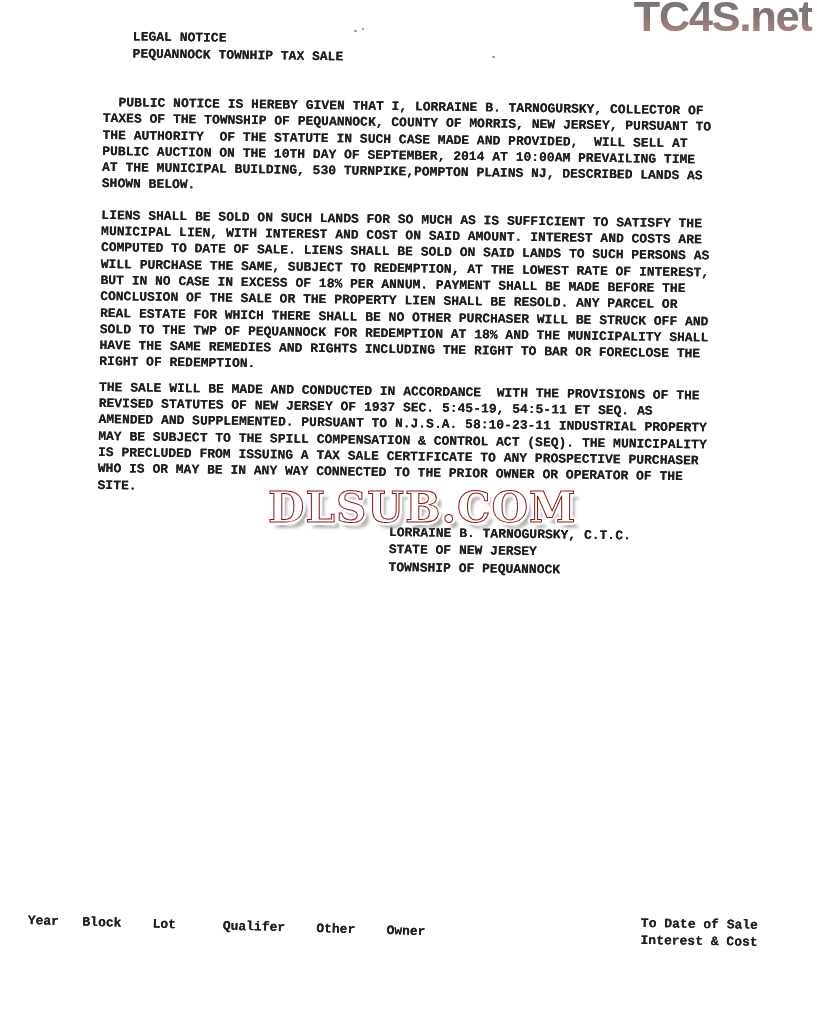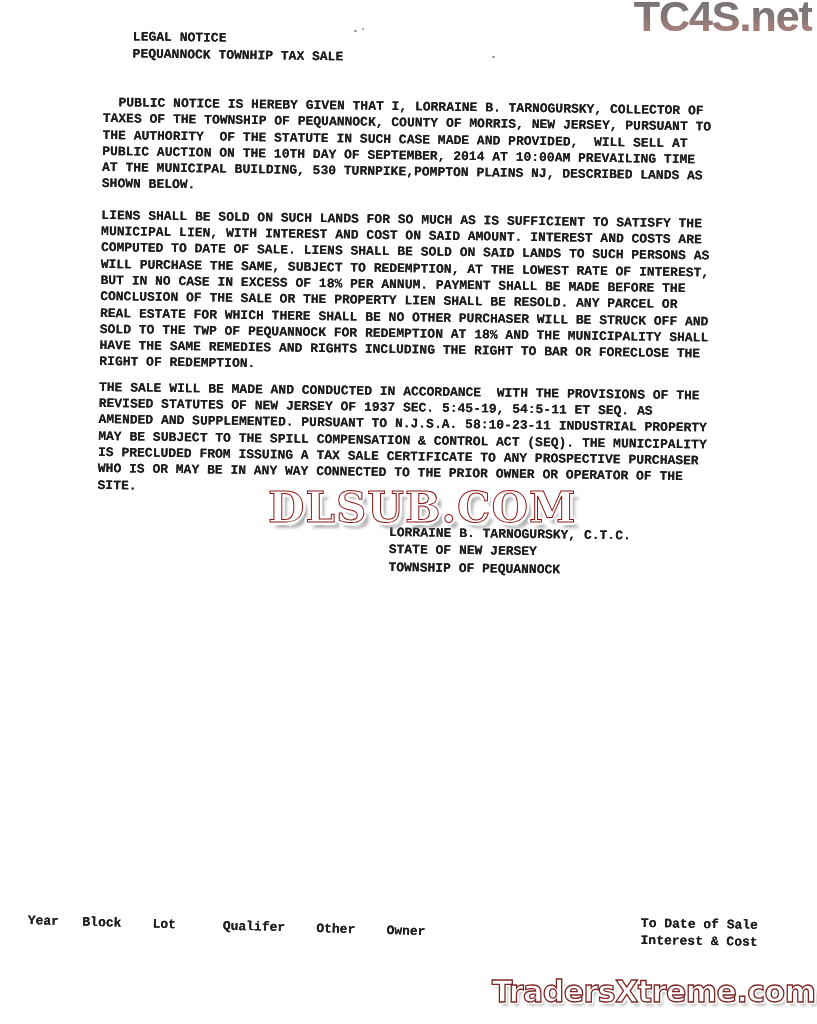--- a/index.html
+++ b/index.html
@@ -118,19 +118,18 @@
 TOWNSHIP OF PEQUANNOCK</div>
   </div>
 
   <div class="wm-dlsub">DLSUB.COM</div>
 
   <div class="typewriter cols-row">Year   Block    Lot      Qualifer    Other    Owner</div>
 
   <div class="typewriter sale-col">To Date of Sale
 Interest &amp; Cost</div>
 
-  <div class="wm-traders">TradersXtreme.com</div>
 
   <div class="speck speck-a"></div>
   <div class="speck speck-b"></div>
   <div class="speck speck-c"></div>
 
 </div>
 
 </body></html>

